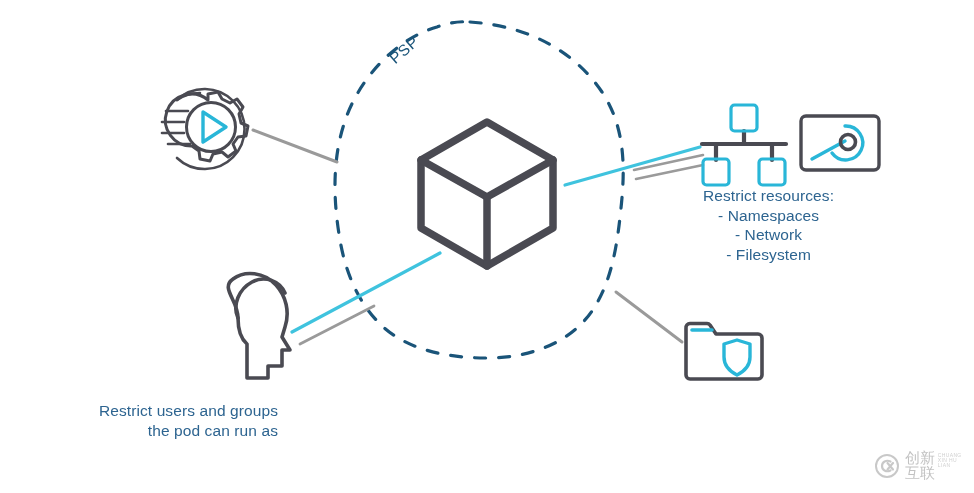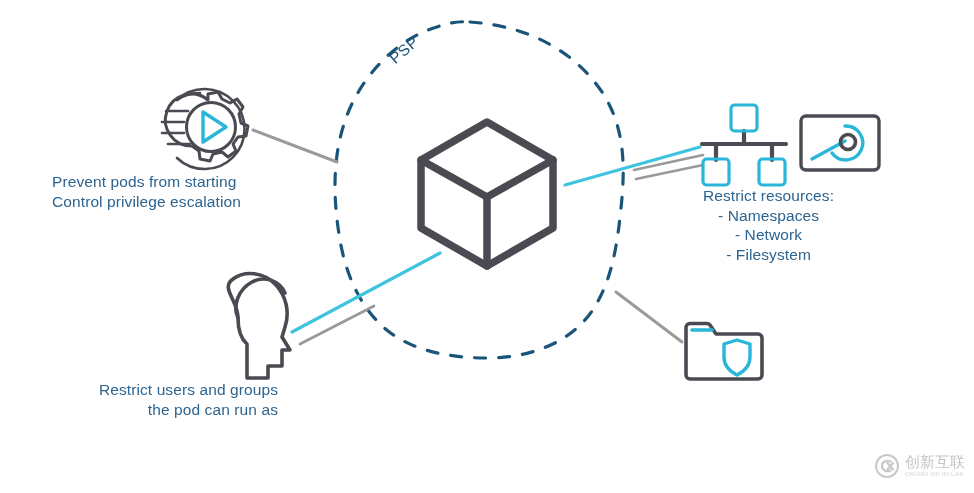--- a/index.html
+++ b/index.html
@@ -38,21 +38,21 @@
     top: 172px;
     text-align: left;
   }
   #cap-network {
     left: 703px;
     top: 186px;
     text-align: center;
   }
   #cap-person {
     left: 90px;
-    top: 380px;
+    top: 401px;
     text-align: right;
     width: 188px;
   }
   #cap-volumes {
     left: 684px;
     top: 389px;
     text-align: left;
   }
   #psp-label {
     position: absolute;
@@ -73,21 +73,21 @@
     display: flex;
     align-items: center;
     gap: 5px;
     opacity: 0.62;
   }
   #watermark .wm-logo {
     flex: 0 0 auto;
   }
   #watermark .wm-text {
     display: flex;
-    flex-direction: column;
+    flex-direction: row;
     justify-content: center;
     line-height: 1;
   }
   #watermark .wm-cn {
     font-size: 15px;
     color: #9d9d9d;
     letter-spacing: 0px;
     font-family: "DejaVu Sans", sans-serif;
   }
   #watermark .wm-py {
@@ -228,22 +228,20 @@
                L 282,337 Z" fill="none" stroke="#4a4a52" stroke-width="3.6" stroke-linejoin="round" stroke-linecap="round"></path>
       <path d="M 238,318
                C 232,305 239,289 252,282
                C 265,275 280,281 285,293" fill="none" stroke="#4a4a52" stroke-width="3.6" stroke-linecap="round"></path>
     </g>
 
   </svg>
 
   <div id="psp-label">PSP</div>
 
-  <div class="cap-text" id="cap-gear">Prevent pods from starting
-Control privilege escalation</div>
 
   <div class="cap-text" id="cap-network">Restrict resources:
 - Namespaces
 - Network
 - Filesystem</div>
 
   <div class="cap-text" id="cap-person">Restrict users and groups
 the pod can run as</div>
 
 

